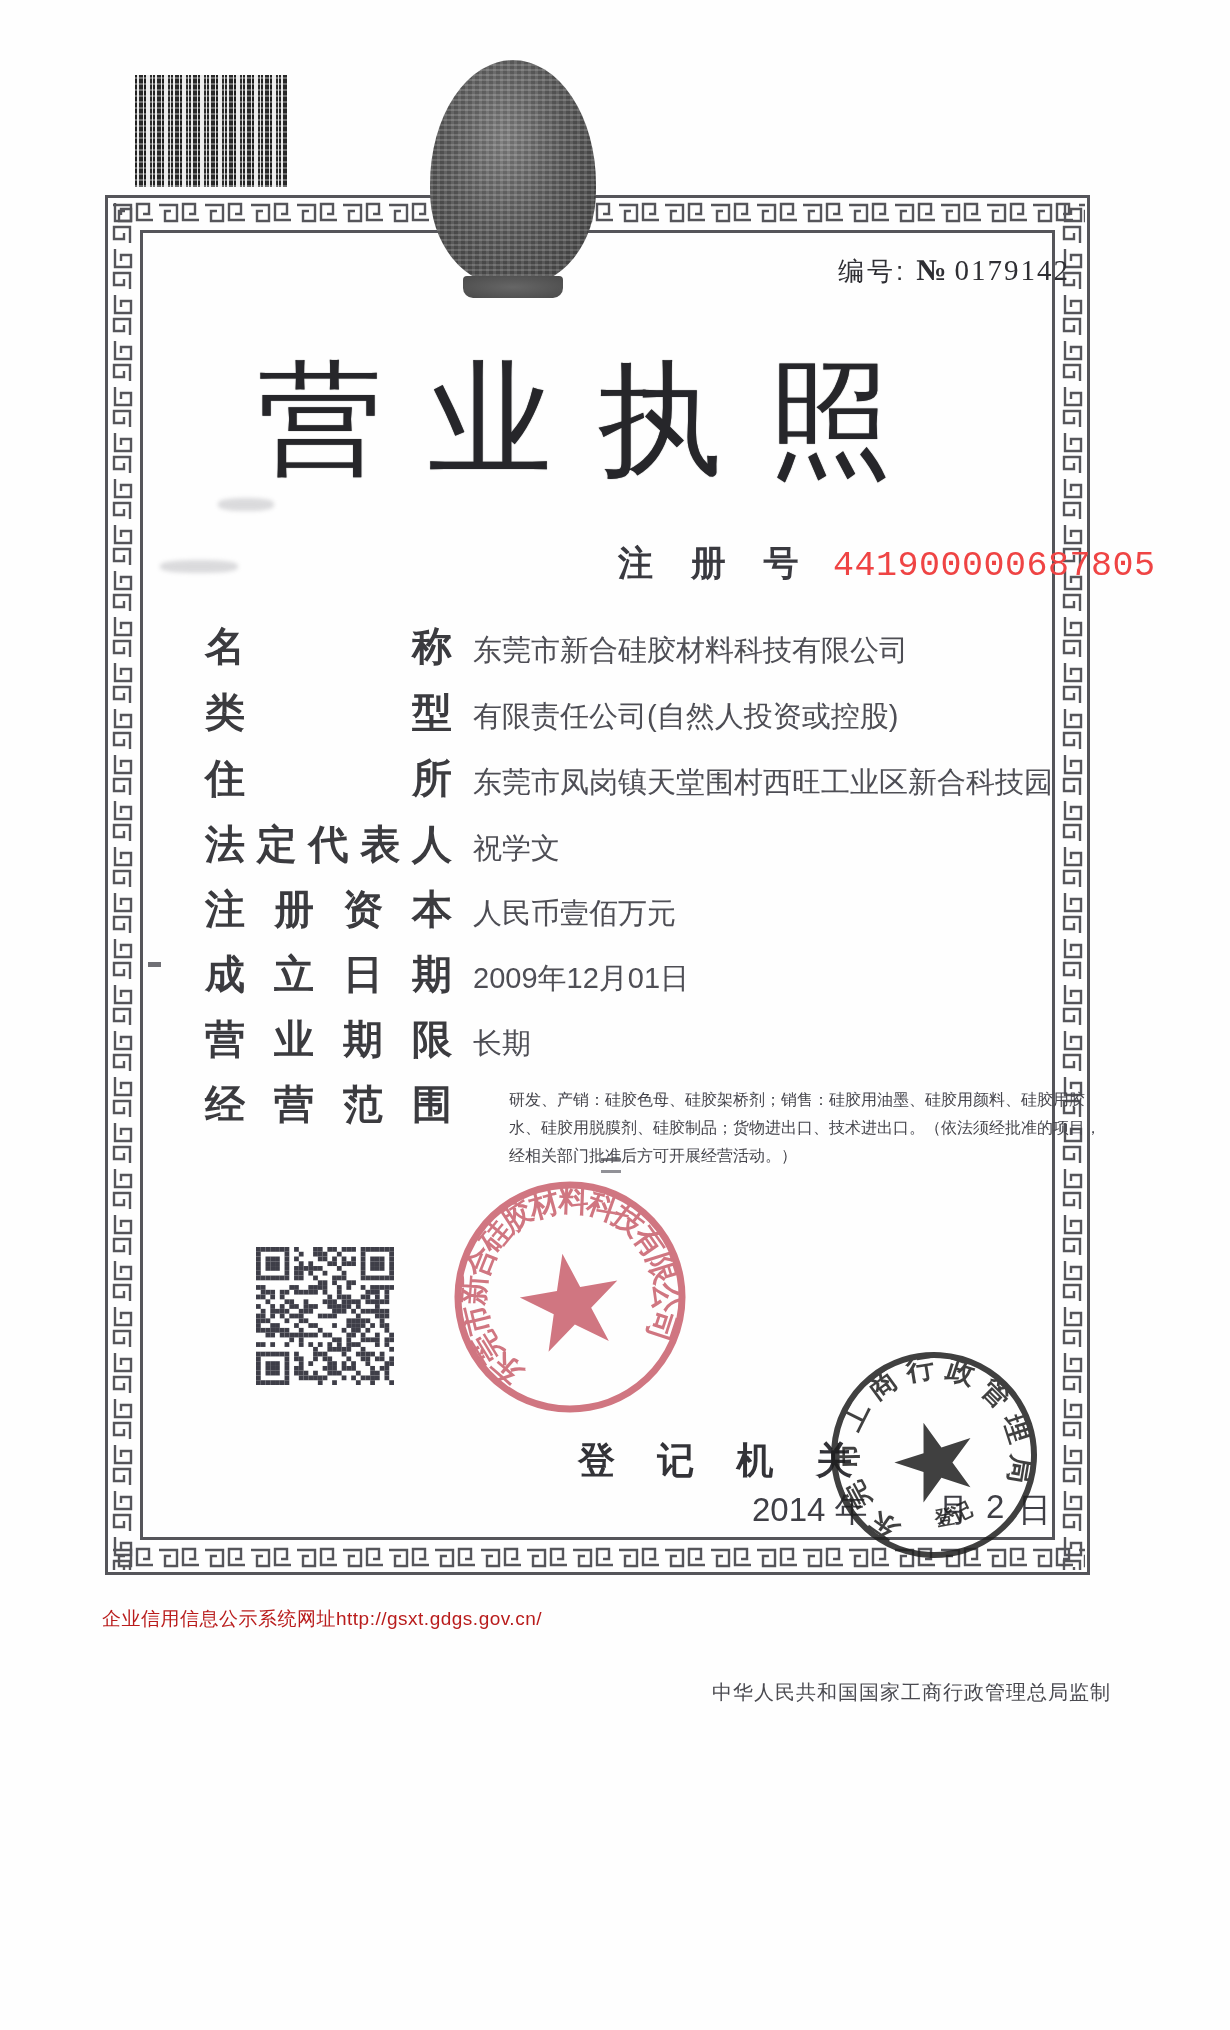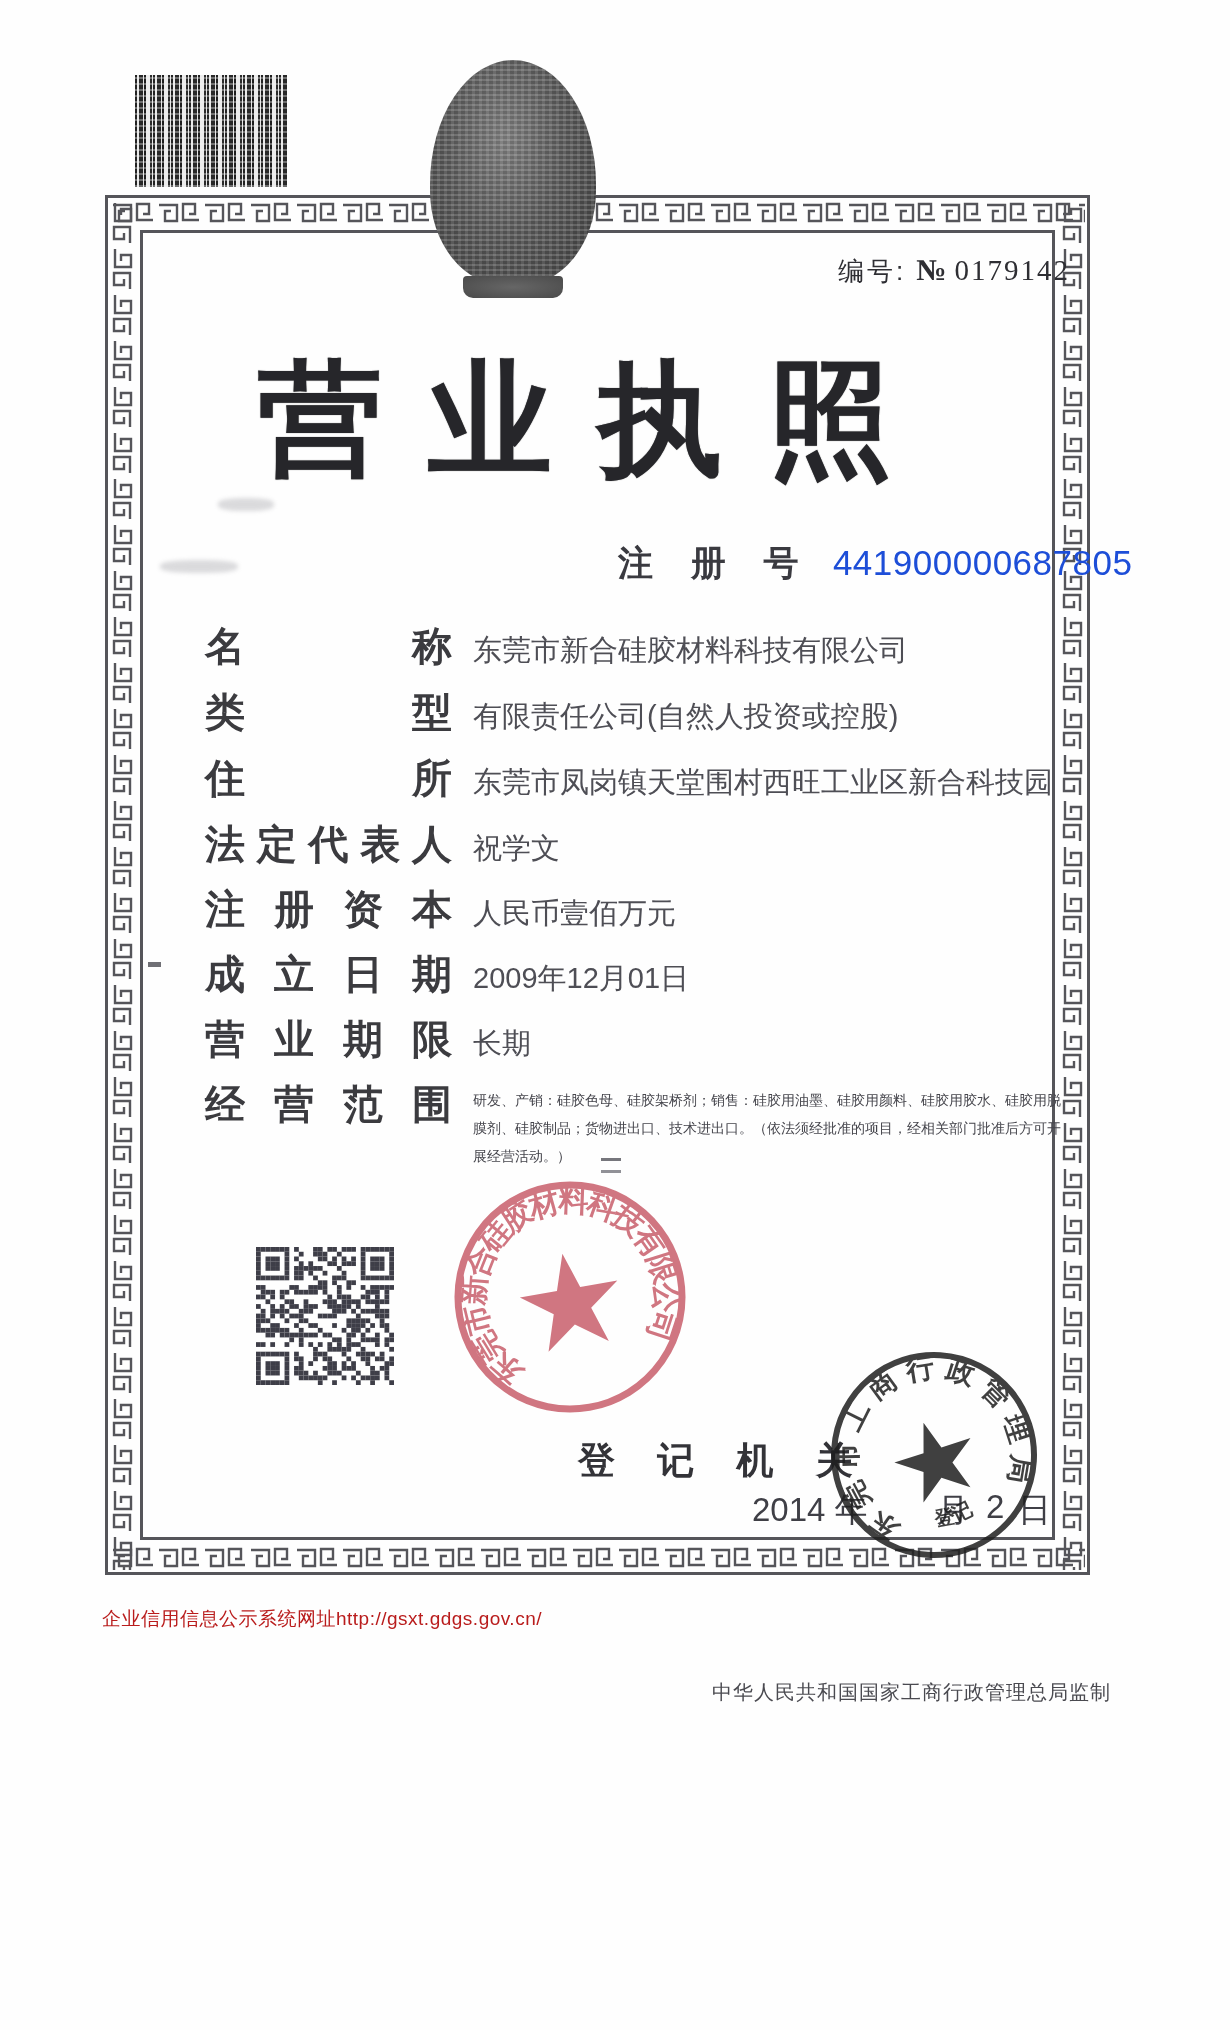--- a/index.html
+++ b/index.html
@@ -30,32 +30,32 @@
     border:3px solid #55555a;box-sizing:border-box;}
   .frame-strip{position:absolute;}
 
   
   .serial{position:absolute;left:838px;top:253px;color:#2e2e33;white-space:nowrap;}
   .serial .lbl{font-size:26px;letter-spacing:3px;}
   .serial .no-sign{font-family:"Liberation Serif",serif;font-weight:bold;font-size:30px;margin-left:10px;}
   .serial .no-digits{font-family:"Liberation Serif",serif;font-size:29px;letter-spacing:2px;margin-left:8px;margin-top:12px;}
 
   .doc-title{position:absolute;left:0;top:338px;width:1196px;text-align:center;
-    font-size:124px;font-weight:700;letter-spacing:46px;color:#26262a;
+    font-size:124px;font-weight:400;letter-spacing:46px;color:#26262a;
     text-shadow:0 0 1px #555;}
 
   .regno-row{position:absolute;left:618px;top:540px;white-space:nowrap;}
   .regno-label{display:inline-block;font-size:35px;font-weight:700;letter-spacing:14px;color:#3a3a40;text-align:right;}
-  .regno-value{display:inline-block;font-family:Liberation Sans, sans-serif;font-size:35px;color:#1d4ed8;margin-left:16px;letter-spacing:0.5px;}
+  .regno-value{display:inline-block;font-family:Liberation Mono, monospace;font-size:35px;color:#ef4444;margin-left:16px;letter-spacing:0.5px;}
 
   .field-row{position:absolute;left:205px;width:900px;}
   .field-label{position:absolute;left:0;top:0;width:247px;font-size:40px;font-weight:700;color:#3b3b3f;
     text-align:justify;text-align-last:justify;line-height:1;}
   .field-value{position:absolute;left:268px;top:7px;width:620px;font-size:29px;color:#4e4e55;line-height:1.2;}
-  .field-value.small{font-size:14px;line-height:28px;top:2px;width:600px;color:#45454c;}
+  .field-value.small{font-size:16px;line-height:28px;top:2px;width:600px;color:#45454c;margin-left:36px;}
 
   .reg-authority{position:absolute;left:578px;top:1436px;font-size:37px;font-weight:700;letter-spacing:16px;color:#333338;}
   .issue-date{position:absolute;top:1488px;font-size:33px;color:#3f3f46;white-space:nowrap;}
 
   .footer-left{position:absolute;left:102px;top:1606px;font-size:19px;color:#b91c1c;letter-spacing:0.5px;}
   .footer-right{position:absolute;left:712px;top:1679px;font-size:20px;color:#4a4a50;letter-spacing:1px;}
 
   .seal{position:absolute;}
 
   

